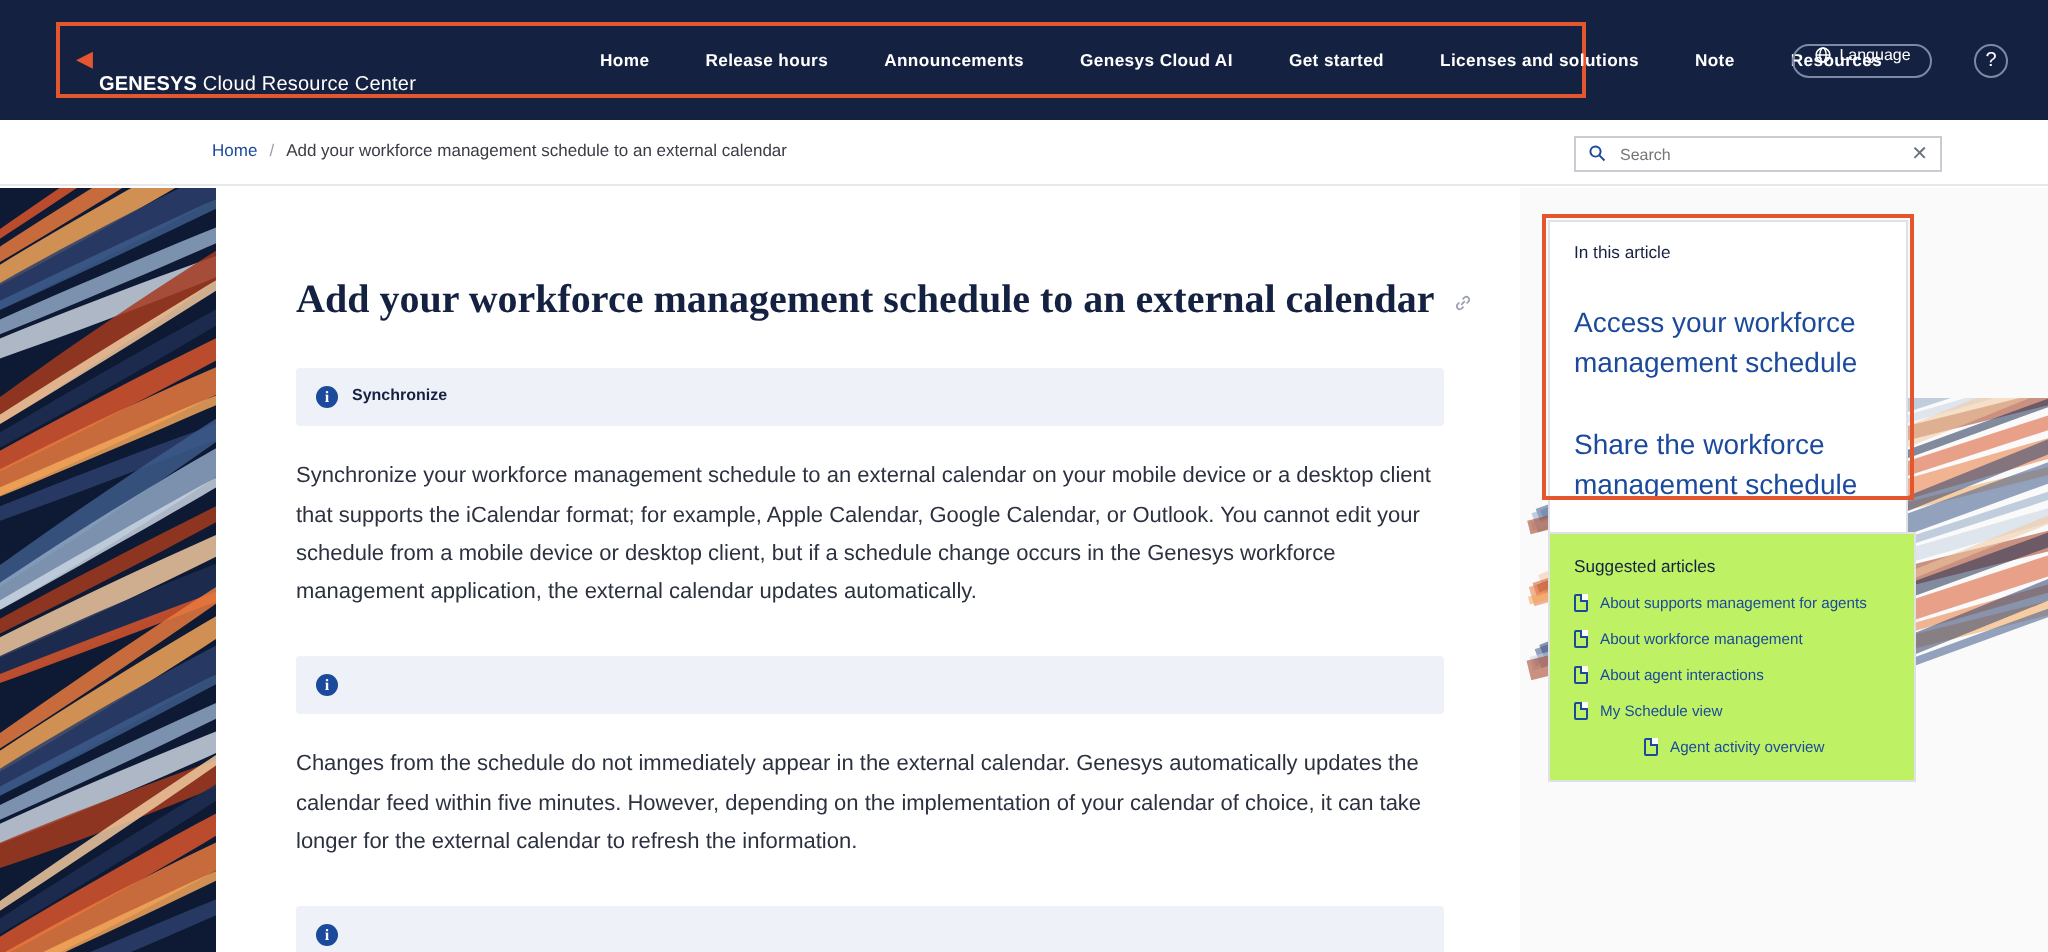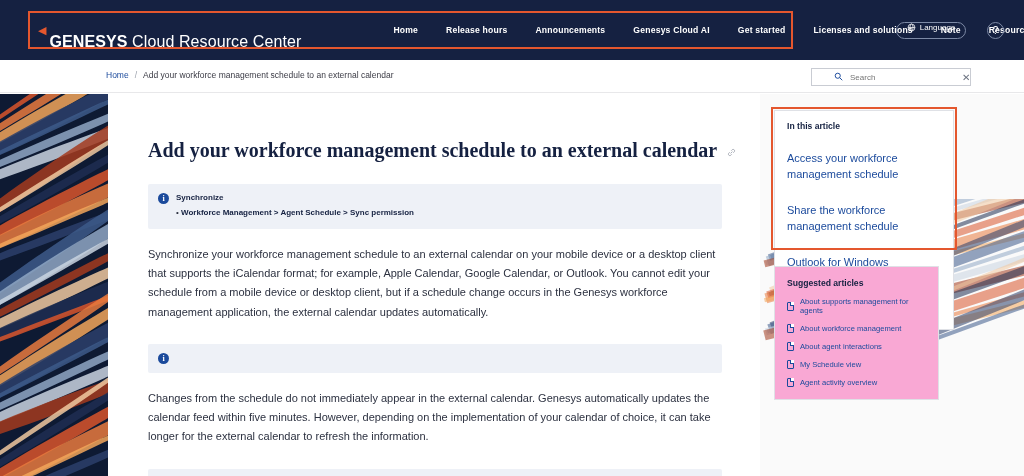--- a/index.html
+++ b/index.html
@@ -37,21 +37,21 @@
     white-space: nowrap;
   }
   .brand-mark {
     color: #e4572e;
     font-size: 11px;
     margin-right: 3px;
     line-height: 1;
   }
   .brand-text {
     color: #ffffff;
-    font-size: 16px;
+    font-size: 10px;
     font-weight: bold;
     letter-spacing: .1px;
     margin-top: 24px;
   }
   .brand-text .light { font-weight: normal; }
   .nav-links {
     display: flex;
     align-items: center;
     margin-left: 78px;
     gap: 0;
@@ -102,25 +102,25 @@
     display: flex; align-items: center;
     font-size: 8.5px;
     color: #3b3b45;
   }
   #crumbs .sep { margin: 0 6px; color: #9aa0ab; }
   #crumb-home { color: #1b4a9c; cursor: pointer; }
   #crumb-current { color: #3b3b45; }
   #searchbox {
     position: absolute;
     right: 53px; top: 8px;
-    width: 160px; height: 18px;
+    width: 184px; height: 18px;
     border: 1px solid #c9ccd3;
     background: #fff;
     display: flex; align-items: center;
-    padding: 0 22px;
+    padding: 0 6px;
   }
   #searchbox .mag { color: #1b4a9c; font-size: 9px; margin-right: 5px; }
   #search-input {
     border: 0; outline: 0;
     font-size: 8px;
     color: #7a7f8a;
     flex: 1;
     font-family: "Liberation Sans", sans-serif;
     background: transparent;
   }
@@ -223,47 +223,47 @@
   }
   #itabox-outline {
     position: absolute;
     left: 11px; top: 13px;
     width: 186px; height: 143px;
     border: 2px solid #e4572e;
     pointer-events: none;
   }
   .rail-h {
     font-size: 8.6px;
-    font-weight: bold;
+    font-weight: normal;
     color: #152141;
     margin: 0 0 9px 0;
   }
   .toc-item {
-    font-size: 11px;
+    font-size: 14px;
     color: #1b4a9c;
     line-height: 1.45;
     margin-bottom: 8px;
     cursor: pointer;
     margin-top: 20px;
   }
   #suggested {
     position: absolute;
     left: 14px; top: 172px;
-    width: 165px;
-    background: #f9a8d4;
+    width: 184px;
+    background: #bef264;
     border: 1px solid #dfe1e6;
     padding: 11px 12px 12px 12px;
   }
   .sug-item {
     display: flex; align-items: center;
     gap: 6px;
     margin-bottom: 9px;
     cursor: pointer;
   }
-  .sug-item:last-child { margin-bottom: 0; }
+  .sug-item:last-child { margin-bottom: 0; margin-left: 35px; }
   .doc-icon {
     width: 7px; height: 9px;
     border: 1px solid #1b4a9c;
     border-radius: 1px;
     position: relative;
     flex: 0 0 auto;
   }
   .doc-icon:after {
     content: "";
     position: absolute; right: -1px; top: -1px;
@@ -374,21 +374,20 @@
             <path d="M6.6 4.2 L8.2 2.6 a2.3 2.3 0 0 1 3.2 3.2 L9.8 7.4"></path>
             <path d="M7.4 9.8 L5.8 11.4 a2.3 2.3 0 0 1 -3.2 -3.2 L4.2 6.6"></path>
           </svg>
         </span>
       </h1>
 
       <div class="callout prereq">
         <span class="i">i</span>
         <div class="body">
           <b>Synchronize</b>
-          <div class="line2">• <b>Workforce Management &gt; Agent Schedule &gt; Sync permission</b></div>
         </div>
       </div>
 
       <p class="para">Synchronize your workforce management schedule to an external calendar on your mobile device or a desktop client that supports the iCalendar format; for example, Apple Calendar, Google Calendar, or Outlook. You cannot edit your schedule from a mobile device or desktop client, but if a schedule change occurs in the Genesys workforce management application, the external calendar updates automatically.</p>
 
       <div class="callout">
         <span class="i">i</span>
       </div>
 
       <p class="para">Changes from the schedule do not immediately appear in the external calendar. Genesys automatically updates the calendar feed within five minutes. However, depending on the implementation of your calendar of choice, it can take longer for the external calendar to refresh the information.</p>

